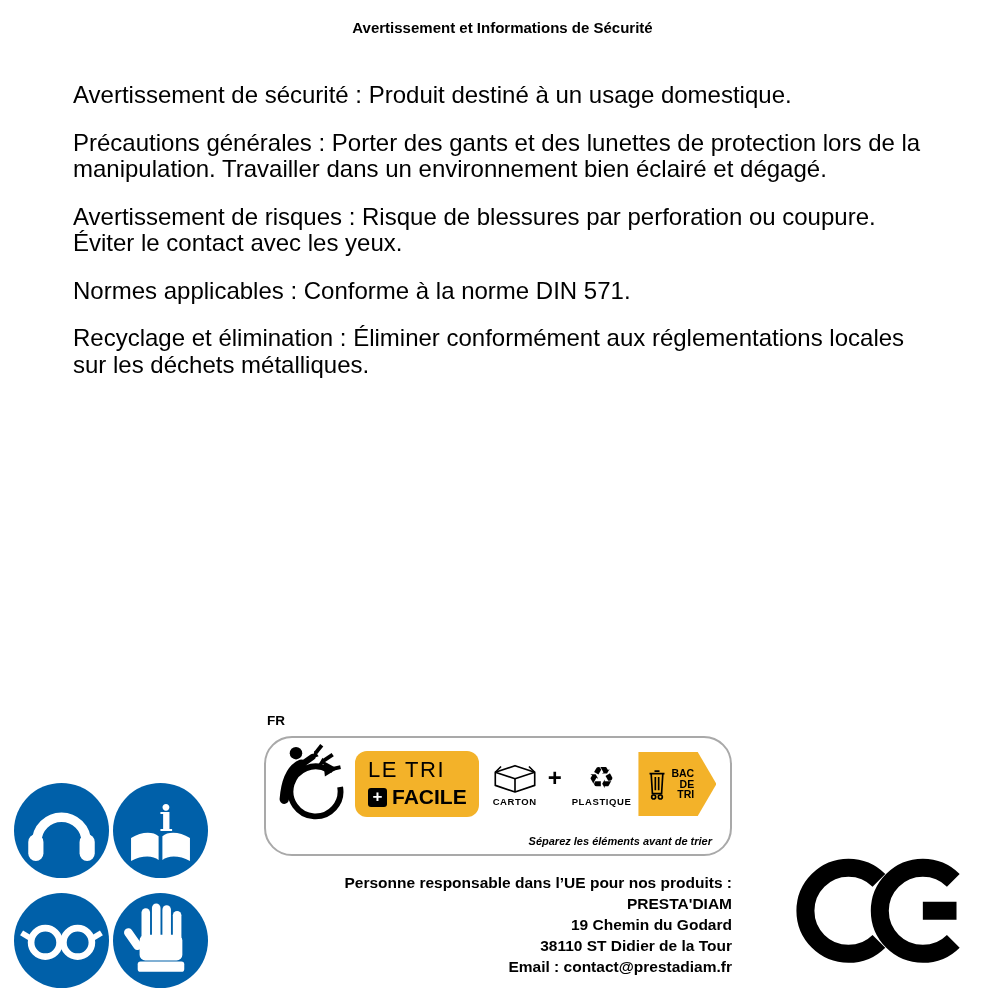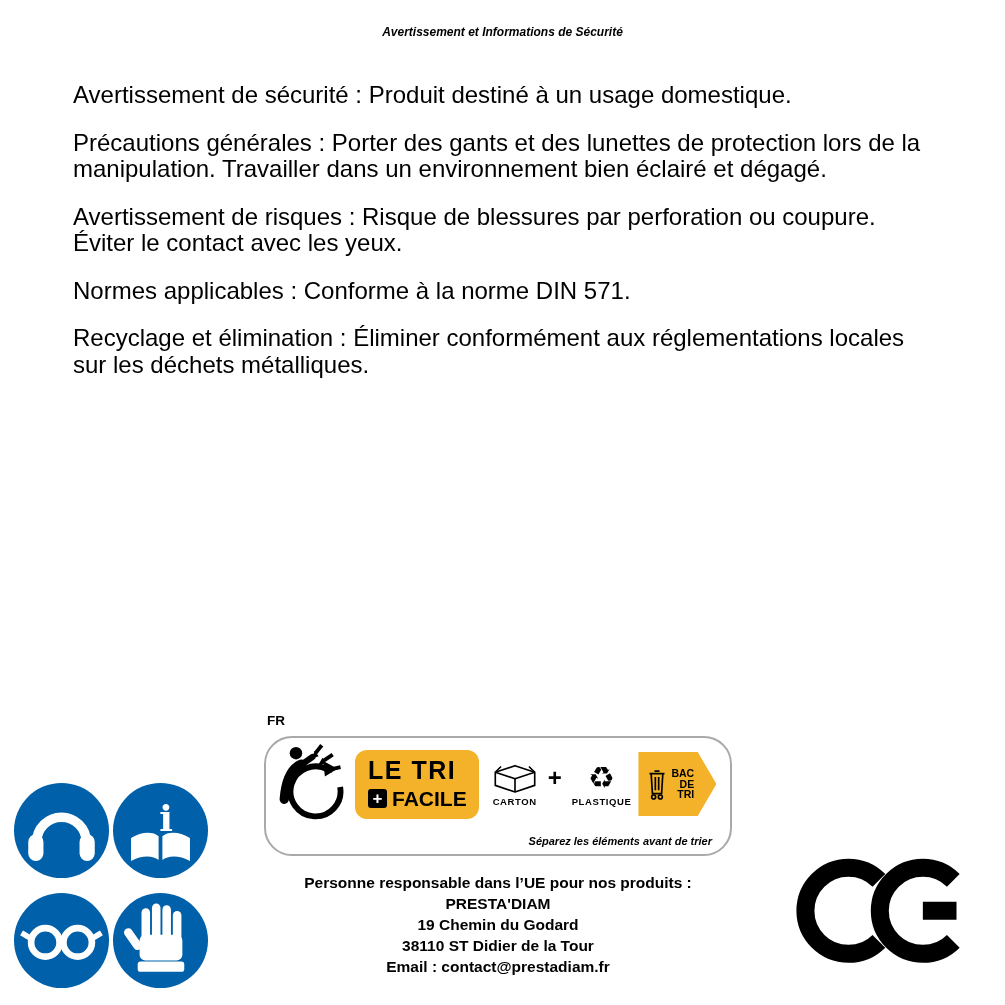--- a/index.html
+++ b/index.html
@@ -3,22 +3,22 @@
 <meta charset="utf-8">
 <style>
   html,body{margin:0;padding:0;}
   body{
     width:1005px;height:1005px;background:#ffffff;
     font-family:"Liberation Sans", sans-serif;color:#000;
     position:relative;overflow:hidden;
   }
   .page{position:absolute;inset:0;}
   .page-title{
-    position:absolute;top:25px;left:0;width:100%;
-    text-align:center;font-size:12px;font-weight:bold;margin:0;font-style:italic;
+    position:absolute;top:19px;left:0;width:100%;
+    text-align:center;font-size:15px;font-weight:bold;margin:0;
   }
   .body-text{
     position:absolute;left:73px;top:82px;width:869px;
     font-size:24px;line-height:26.5px;
   }
   .body-text p{margin:0 0 21px 0;}
 
   
   .picto-grid{
     position:absolute;left:14px;top:783px;
@@ -34,21 +34,21 @@
   .fr-label{position:absolute;left:267px;top:713px;font-size:13.5px;font-weight:bold;}
   .tri-banner{
     position:absolute;left:264px;top:736px;width:468px;height:120px;
     border:2px solid #a9a9a9;border-radius:28px;background:#fff;box-sizing:border-box;
   }
   .tri-row{display:flex;align-items:center;height:84px;padding:4px 4px 0 8px;gap:5px;}
   .triman svg{width:76px;height:82px;display:block;}
   .yellow-box{
     background:#F3B229;border-radius:12px;padding:6px 12px 8px 13px;flex:none;
   }
-  .letri{font-weight:bold;font-size:25px;letter-spacing:1.5px;}
+  .letri{font-weight:normal;font-size:22px;letter-spacing:1.5px;}
   .facile-row{display:flex;align-items:center;gap:5px;font-weight:bold;font-size:21px;margin-top:2px;}
   .plus-box{
     background:#000;color:#fff;width:19px;height:19px;border-radius:3px;
     display:flex;align-items:center;justify-content:center;font-size:17px;font-weight:bold;
   }
   .materials{display:flex;align-items:center;gap:9px;margin-left:8px;}
   .material{display:flex;flex-direction:column;align-items:center;gap:2px;}
   .material .mat-label{font-size:9.5px;font-weight:bold;letter-spacing:0.6px;}
   .carton-svg{width:46px;height:32px;display:block;}
   .recycle-glyph{font-size:30px;line-height:32px;}
@@ -60,21 +60,21 @@
   }
   .bin-svg{width:20px;height:35px;display:block;}
   .bac-text{display:flex;flex-direction:column;font-size:10.5px;font-weight:bold;line-height:10.5px;}
   .separe{
     position:absolute;right:18px;bottom:7px;
     font-weight:bold;font-style:italic;font-size:11px;
   }
 
   
   .address{
-    position:absolute;left:264px;top:872px;width:468px;text-align:center;
+    position:absolute;left:264px;top:872px;width:468px;text-align:right;
     font-weight:bold;font-size:15.5px;line-height:21px;
   }
 
   
   .ce-mark{position:absolute;left:796px;top:856px;}
   .ce-mark svg{width:166px;height:auto;display:block;}
 </style>
 </head>
 <body>
 

